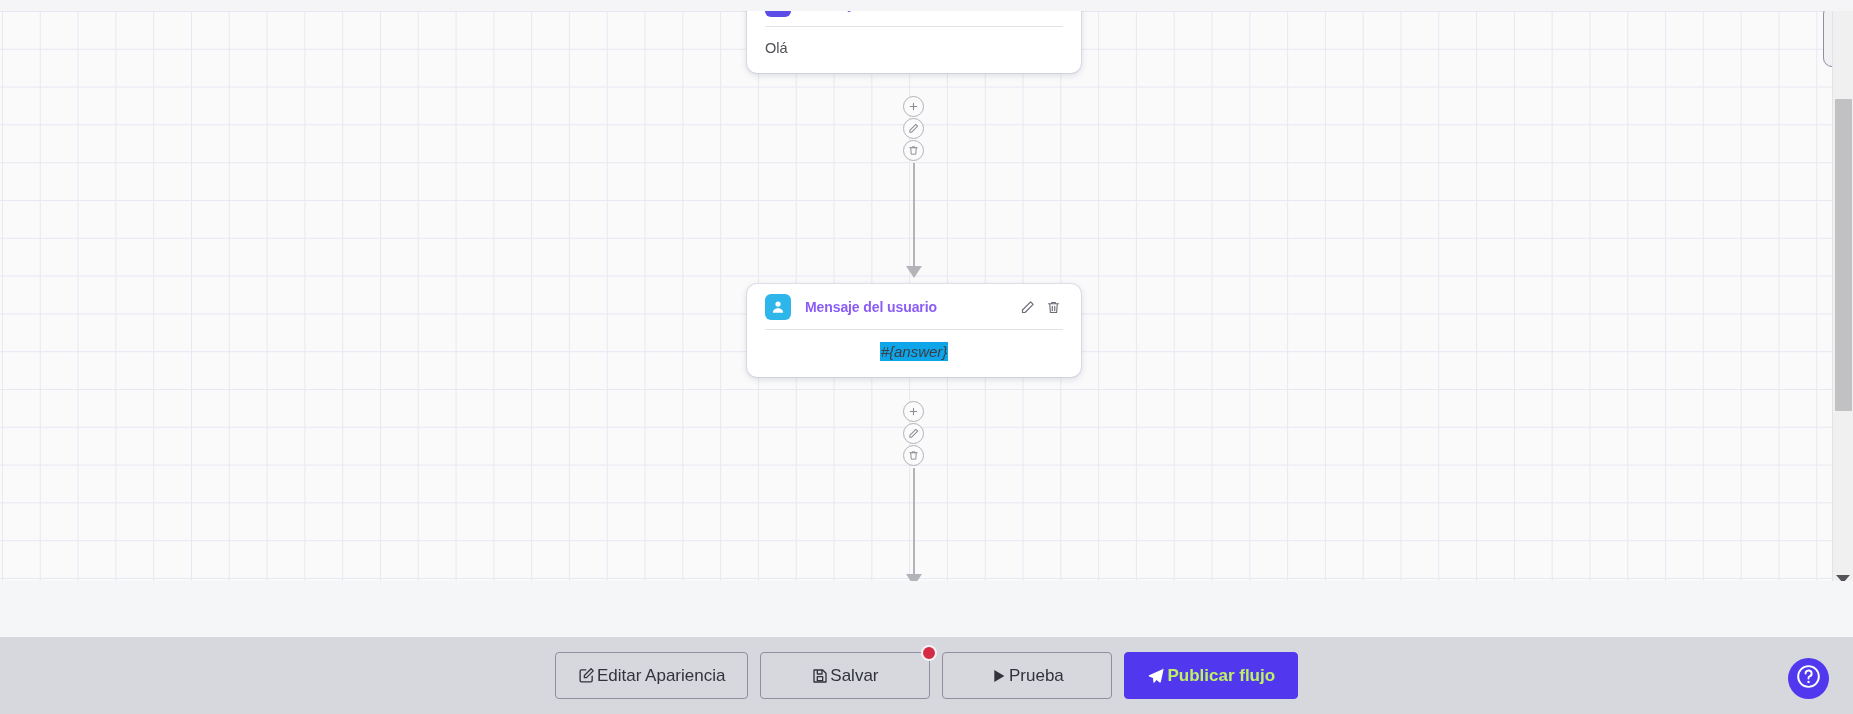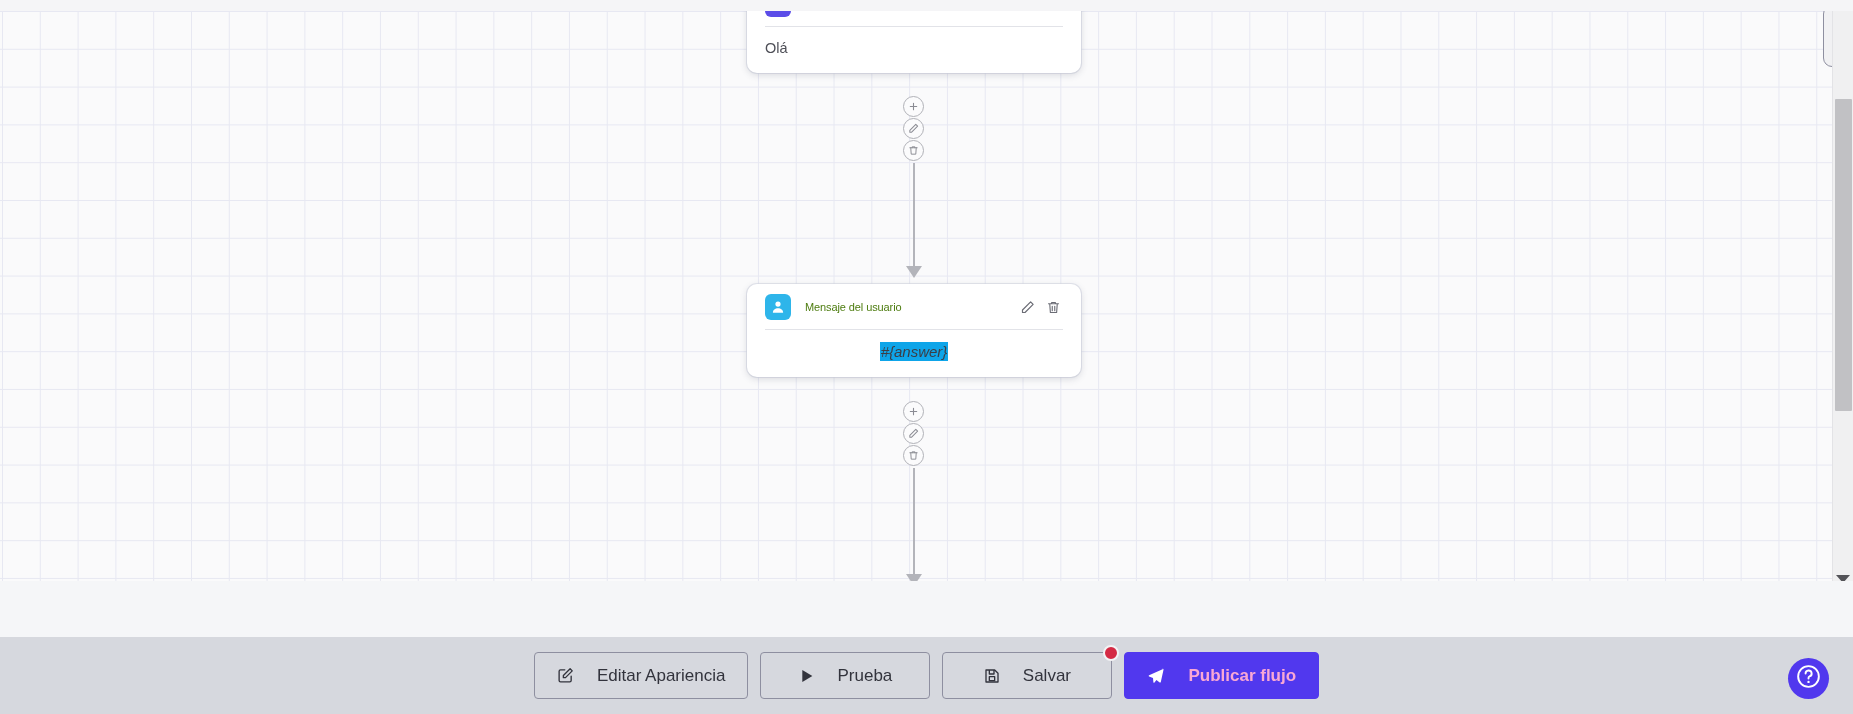--- a/index.html
+++ b/index.html
@@ -65,23 +65,23 @@
     height: 26px;
     border-radius: 6px;
     display: flex;
     align-items: center;
     justify-content: center;
     flex: 0 0 auto;
   }
   .node-icon svg { display: block; }
 
   .node-title {
-    font-size: 11px;
-    font-weight: normal;
-    color: #4d7c0f;
+    font-size: 14px;
+    font-weight: bold;
+    color: #8b5cf6;
     margin-left: 14px;
     white-space: nowrap;
     letter-spacing: -0.1px;
   }
 
   .node-actions {
     margin-left: auto;
     display: flex;
     align-items: center;
     gap: 11px;
@@ -215,36 +215,36 @@
     position: relative;
     height: 47px;
     min-width: 170px;
     padding: 0 22px;
     background: #d6d8de;
     border: 1px solid #8e8fa0;
     border-radius: 4px;
     display: flex;
     align-items: center;
     justify-content: center;
-    gap: 23px;
+    gap: 2px;
     font-size: 17px;
     color: #32333c;
     cursor: pointer;
     white-space: nowrap;
   }
   .tbtn .tico {
     display: flex;
     align-items: center;
     color: #32333c;
     flex: 0 0 auto;
   }
   .tbtn.primary {
     background: #5138ee;
     border-color: #5138ee;
-    color: #f9a8d4;
+    color: #bef264;
     font-weight: bold;
   }
   .tbtn.primary .tico { color: #ffffff; }
 
   .dot-badge {
     position: absolute;
     top: -8px;
     right: -8px;
     width: 16px;
     height: 16px;
@@ -388,40 +388,40 @@
         <svg width="17" height="17" viewBox="0 0 24 24" fill="none" stroke="currentColor" stroke-width="1.9" stroke-linecap="round" stroke-linejoin="round">
           <path d="M20 13v6a2 2 0 0 1-2 2H5a2 2 0 0 1-2-2V6a2 2 0 0 1 2-2h6"></path>
           <path d="M18.5 2.5l3 3L12 15H9v-3l9.5-9.5z"></path>
         </svg>
       </span>
       <span>Editar Apariencia</span>
     </div>
 
 
     <div class="tbtn">
-      <span class="tico">
-        <svg width="16" height="16" viewBox="0 0 24 24" fill="currentColor">
-          <path d="M5 3l15 9-15 9V3z"></path>
-        </svg>
-      </span>
-      <span>Prueba</span>
-    </div>
-
-    <div class="tbtn">
       <span class="dot-badge"></span>
       <span class="tico">
         <svg width="16" height="16" viewBox="0 0 24 24" fill="none" stroke="currentColor" stroke-width="2" stroke-linejoin="round">
           <path d="M3 3h13l5 5v13H3V3z"></path>
           <path d="M8 3v6h7V3"></path>
           <rect x="8" y="13" width="8" height="6"></rect>
         </svg>
       </span>
       <span>Salvar</span>
     </div>
 
+    <div class="tbtn">
+      <span class="tico">
+        <svg width="16" height="16" viewBox="0 0 24 24" fill="currentColor">
+          <path d="M5 3l15 9-15 9V3z"></path>
+        </svg>
+      </span>
+      <span>Prueba</span>
+    </div>
+
     <div class="tbtn primary">
       <span class="tico">
         <svg width="18" height="18" viewBox="0 0 24 24" fill="currentColor">
           <path d="M21.5 2.5L2.8 11.1c-.7.3-.7 1.3 0 1.6l5.2 2 .5 5.5c.1.8 1 1 1.5.4l2.6-3.2 4.3 3.2c.6.4 1.4.1 1.5-.6l3.6-16.4c.1-.8-.7-1.4-1.5-1.1z"></path>
         </svg>
       </span>
       <span>Publicar flujo</span>
     </div>
 
 

